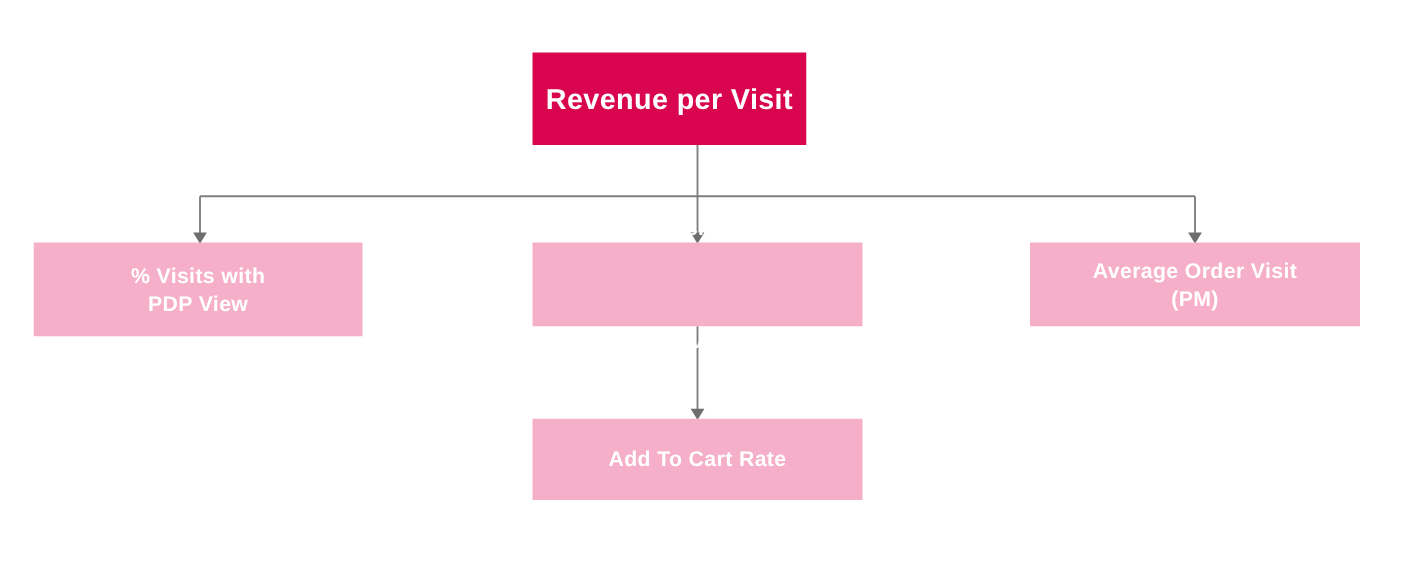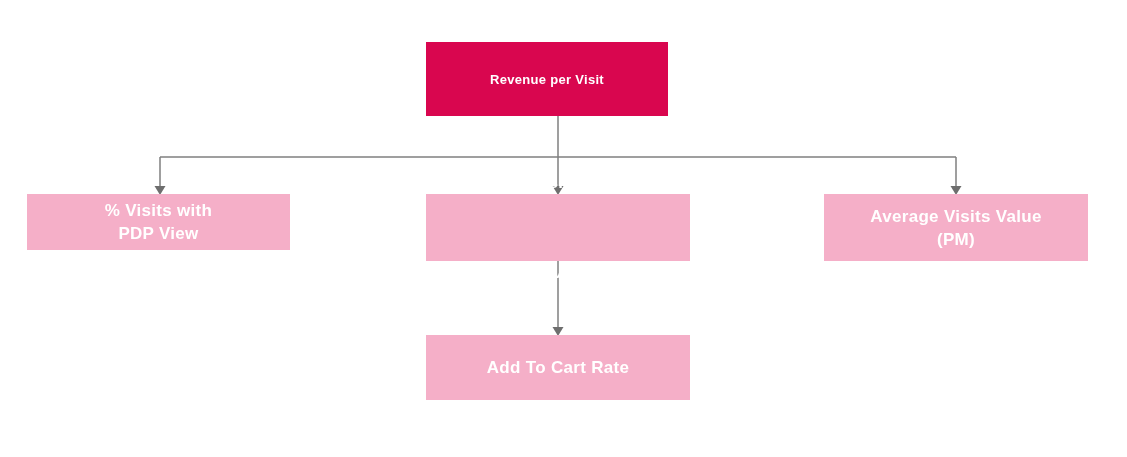--- a/index.html
+++ b/index.html
@@ -40,29 +40,29 @@
     text-align: center;
     color: var(--label-text, #FFFFFF);
     font-weight: bold;
     font-size: 17px;
     line-height: 23px;
     letter-spacing: 0.3px;
   }
   .node.root {
     left: 426px;
     top: 42px;
-    width: 242px;
+    width: 219px;
     height: 74px;
     background: var(--root-fill, #D9064F);
-    font-size: 13px;
+    font-size: 23px;
   }
   .node.child {
     background: var(--child-fill, #F5AFC8);
   }
-  .node.pdp   { left: 27px;  top: 194px; width: 263px; height: 56px; }
+  .node.pdp   { left: 27px;  top: 194px; width: 263px; height: 75px; }
   .node.cvr   { left: 426px; top: 194px; width: 264px; height: 67px; gap: 23px; }
   .node.aov   { left: 824px; top: 194px; width: 264px; height: 67px; }
   .node.atc   { left: 426px; top: 335px; width: 264px; height: 65px; }
   .node .line { display: block; }
   .node .line.light { font-weight: normal; letter-spacing: 0.8px; margin-top: 44px; }
 </style>
 </head>
 <body>
 
 <div class="canvas">
@@ -94,21 +94,21 @@
     <span class="line">% Visits with</span>
     <span class="line">PDP View</span>
   </div>
 
   <div class="node child cvr">
     <span class="line">Conversion Rate</span>
     <span class="line light">(CVR)</span>
   </div>
 
   <div class="node child aov">
-    <span class="line">Average Visits Value</span>
+    <span class="line">Average Order Visit</span>
     <span class="line">(PM)</span>
   </div>
 
   <div class="node child atc">
     <span class="line">Add To Cart Rate</span>
   </div>
 
 </div>
 
 </body></html>

